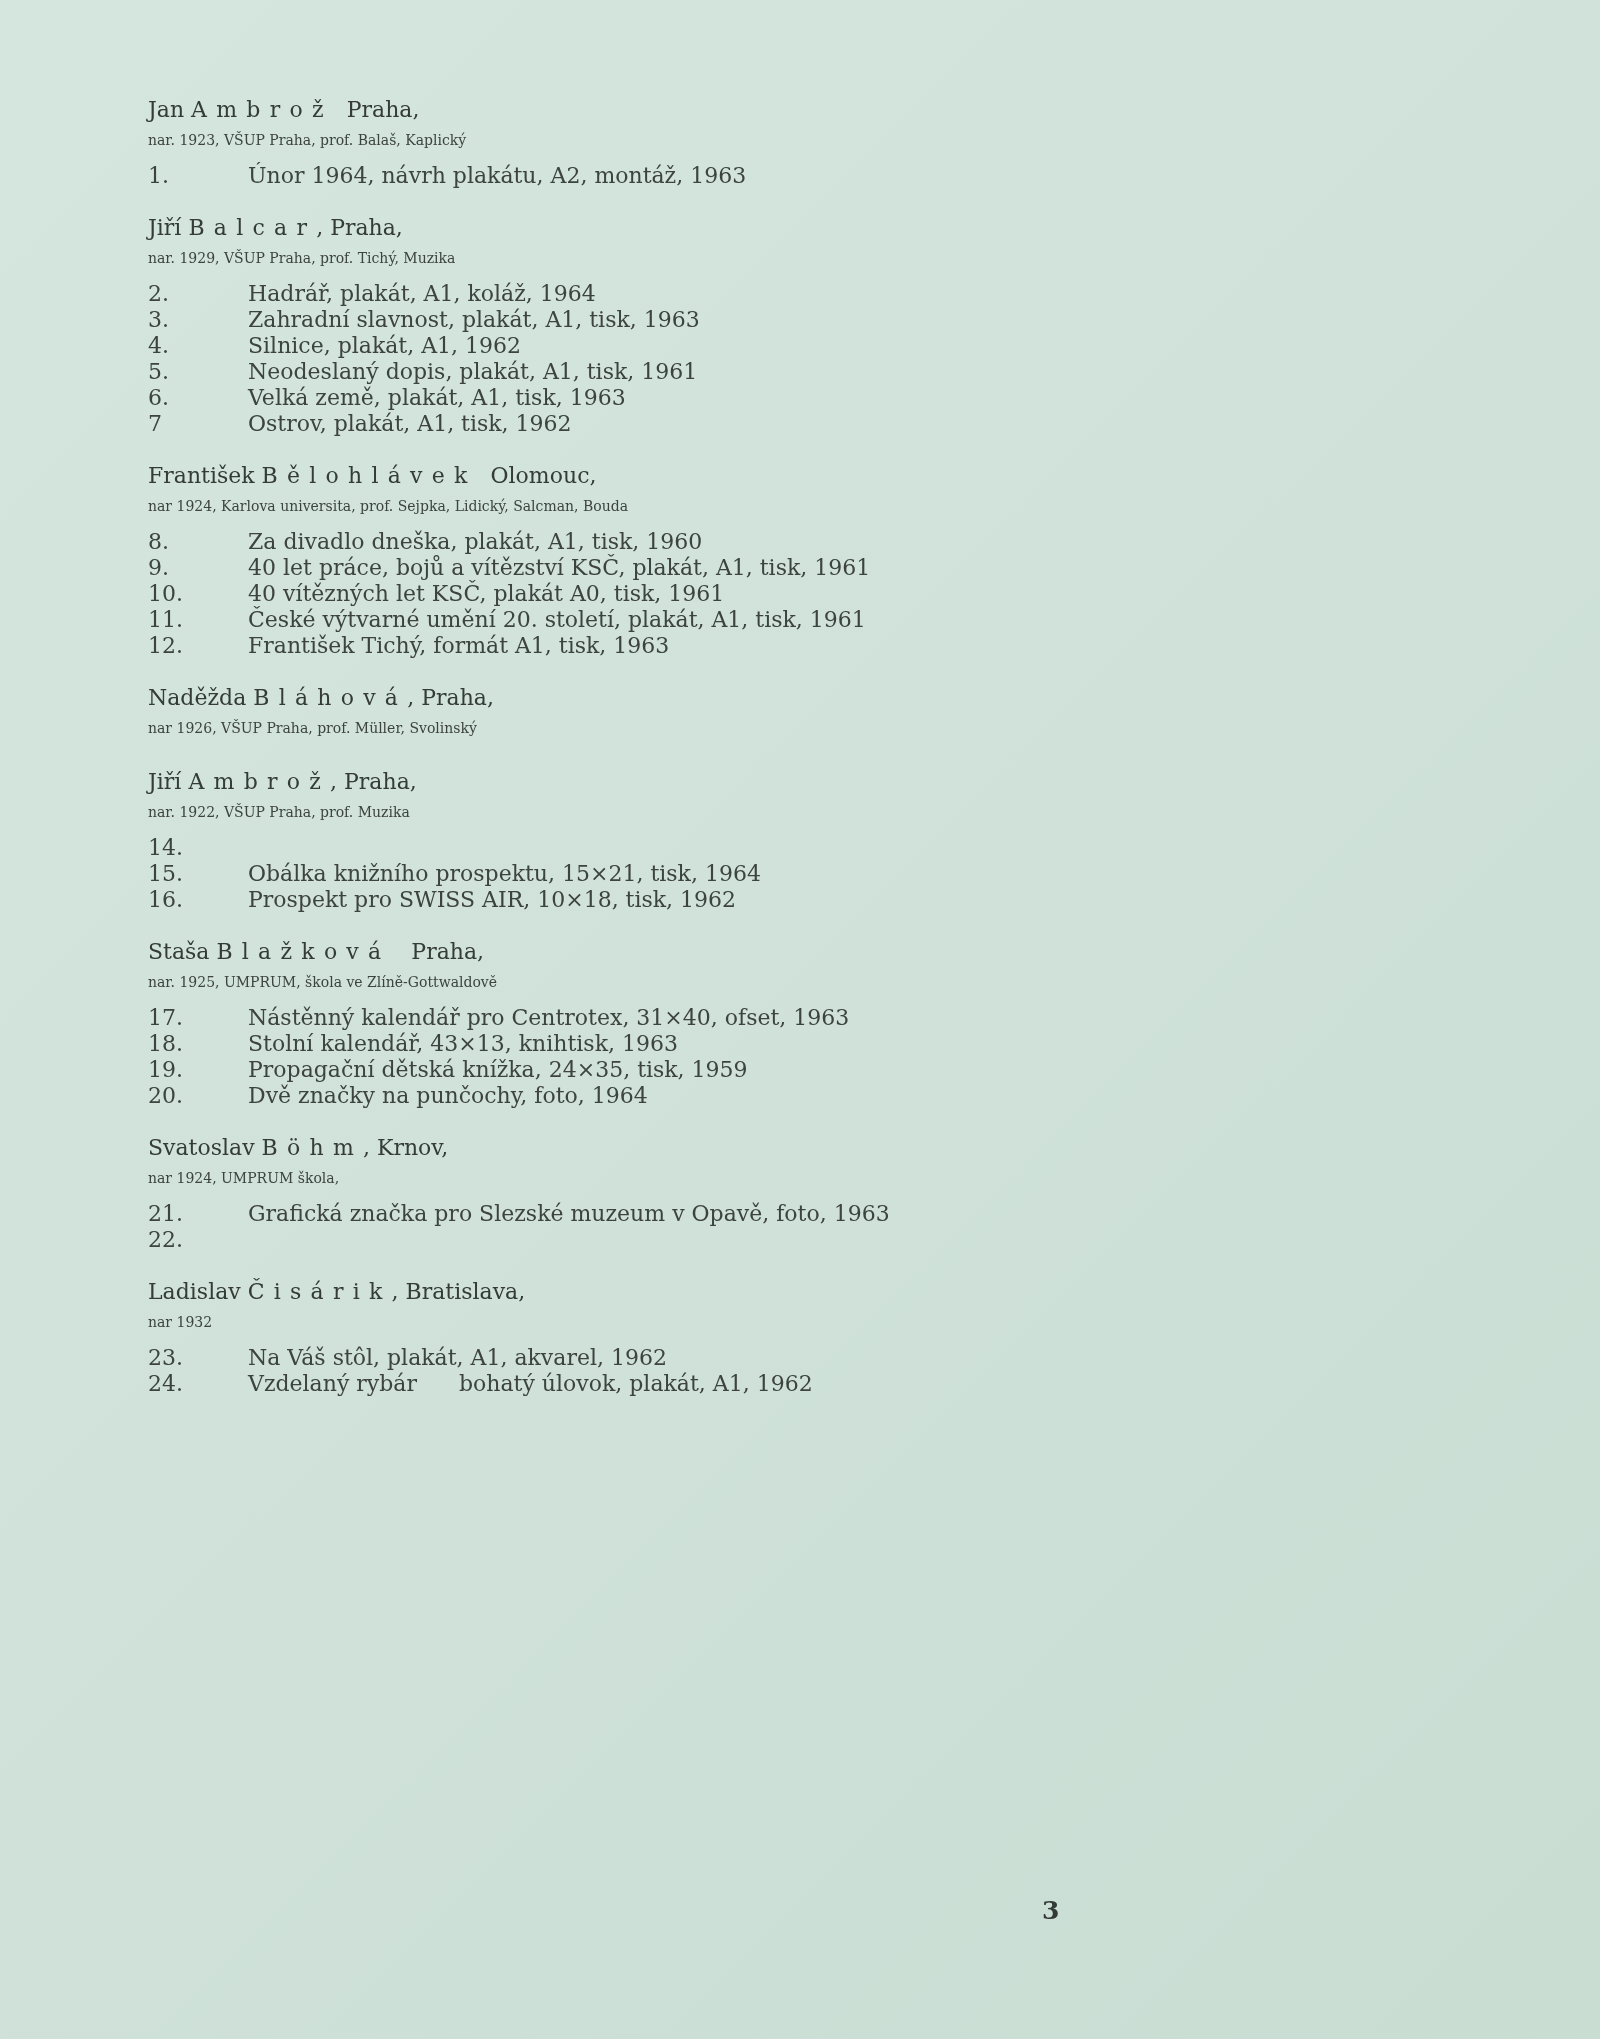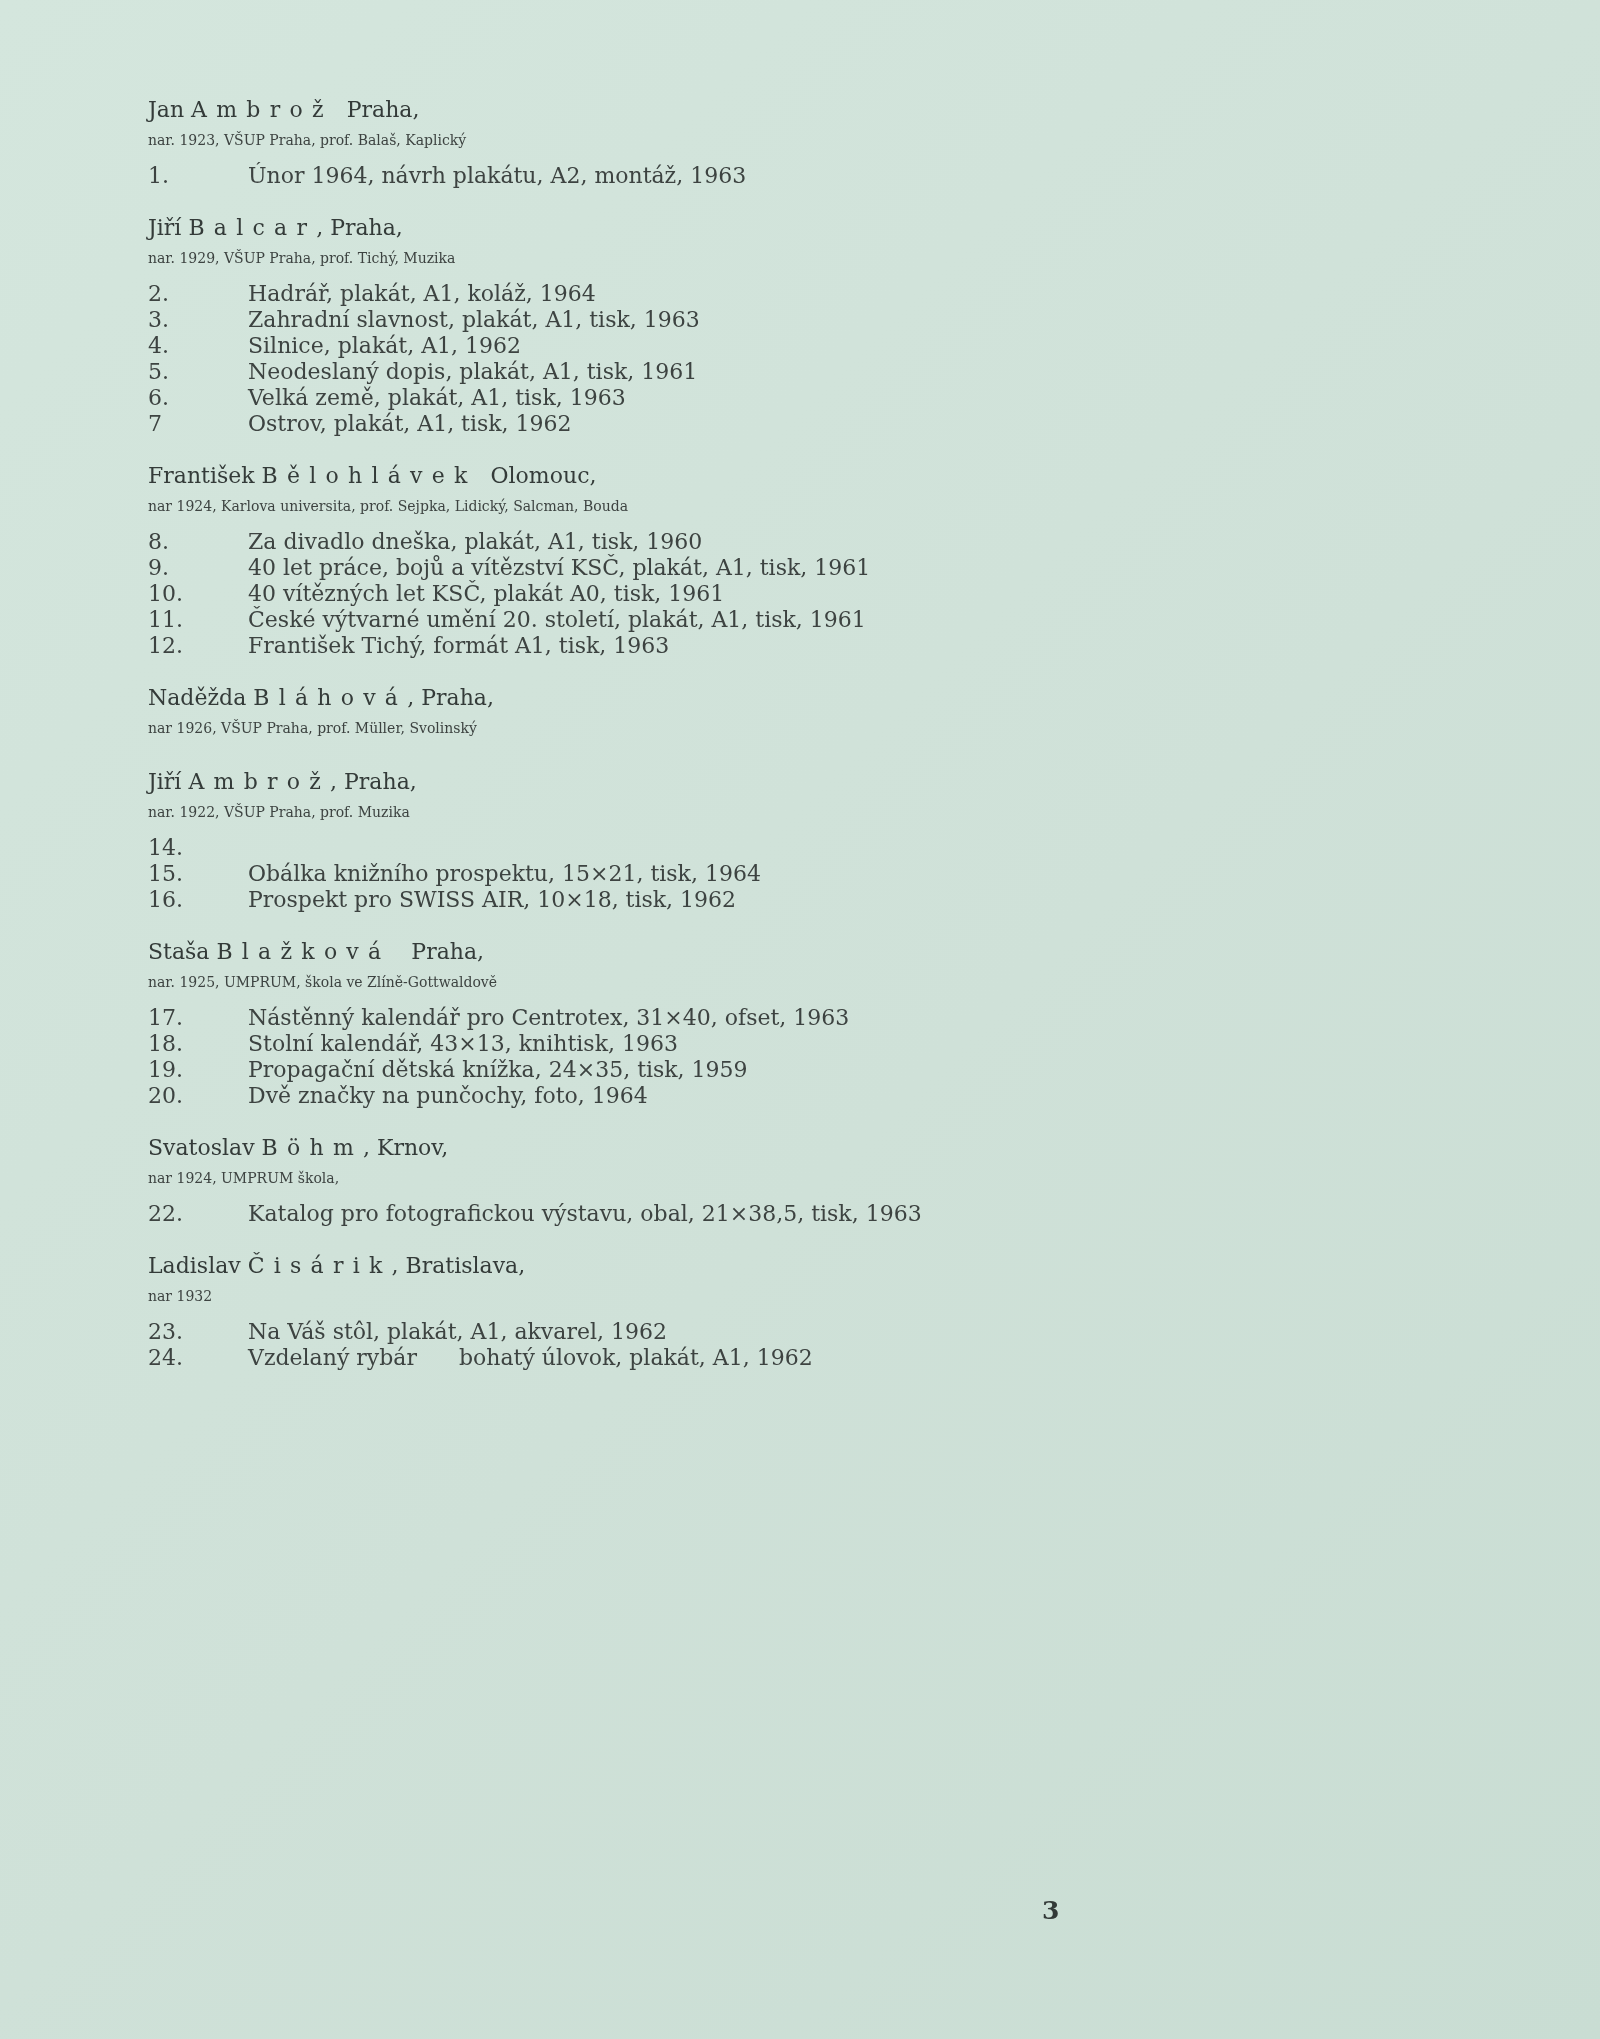--- a/index.html
+++ b/index.html
@@ -176,22 +176,25 @@
             <span class="entry-num">20.</span>
             <span class="entry-text">Dvě značky na punčochy, foto, 1964</span>
           </div>
         </div>
       </div>
       <div class="section">
         <div class="heading"><span>Svatoslav</span><span> </span><span class="surname">Böhm</span><span>, Krnov,</span></div>
         <div class="birth">nar 1924, UMPRUM škola,</div>
         <div class="entries">
           <div class="entry">
+            <span class="entry-num">21.</span>
+            <span class="entry-text">Grafická značka pro Slezské muzeum v Opavě, foto, 1963</span>
+          </div>
+          <div class="entry">
             <span class="entry-num">22.</span>
-            <span class="entry-text">Katalog pro fotografickou výstavu, obal, 21×38,5, tisk, 1963</span>
           </div>
         </div>
       </div>
       <div class="section">
         <div class="heading"><span>Ladislav</span><span> </span><span class="surname">Čisárik</span><span>, Bratislava,</span></div>
         <div class="birth">nar 1932</div>
         <div class="entries">
           <div class="entry">
             <span class="entry-num">23.</span>
             <span class="entry-text">Na Váš stôl, plakát, A1, akvarel, 1962</span>

